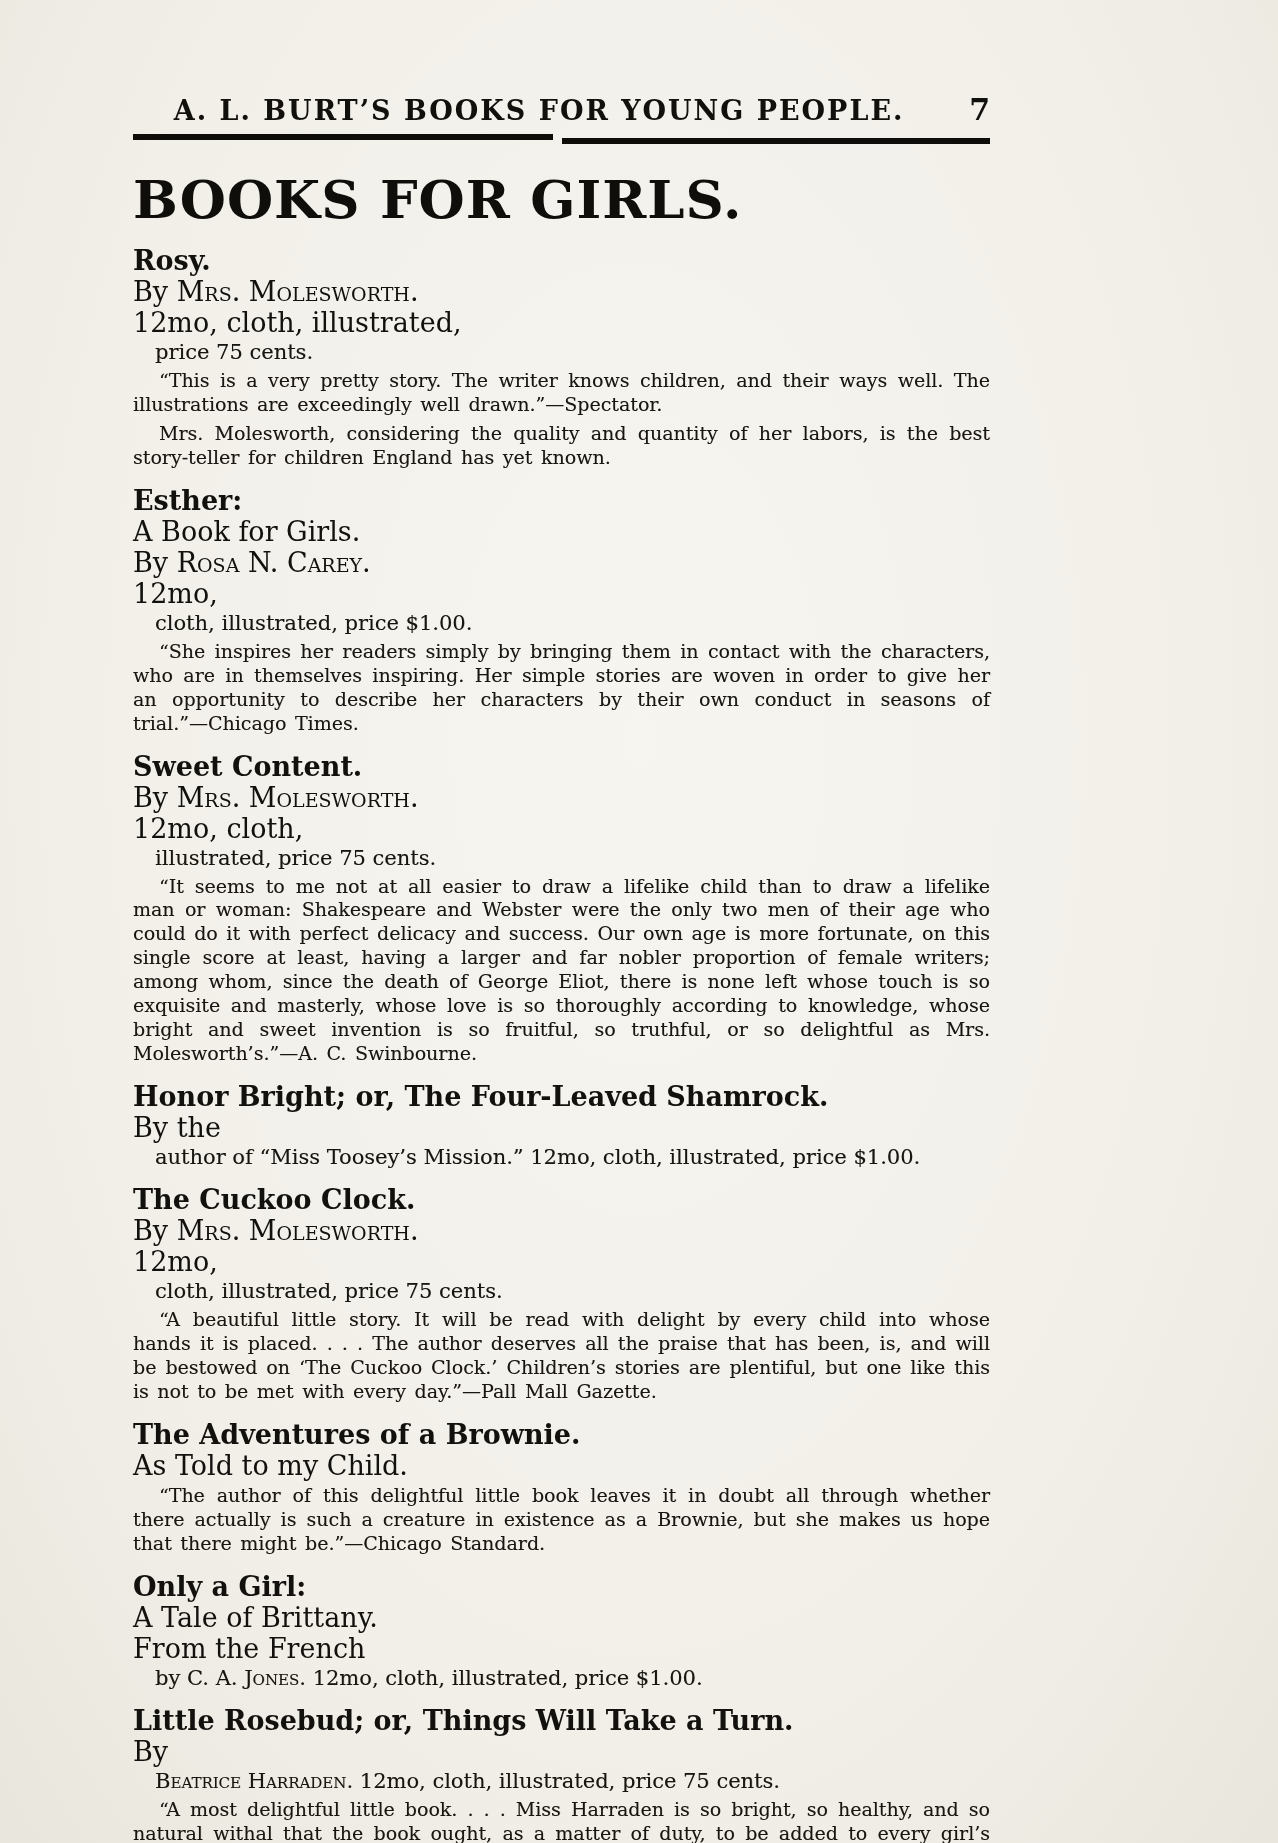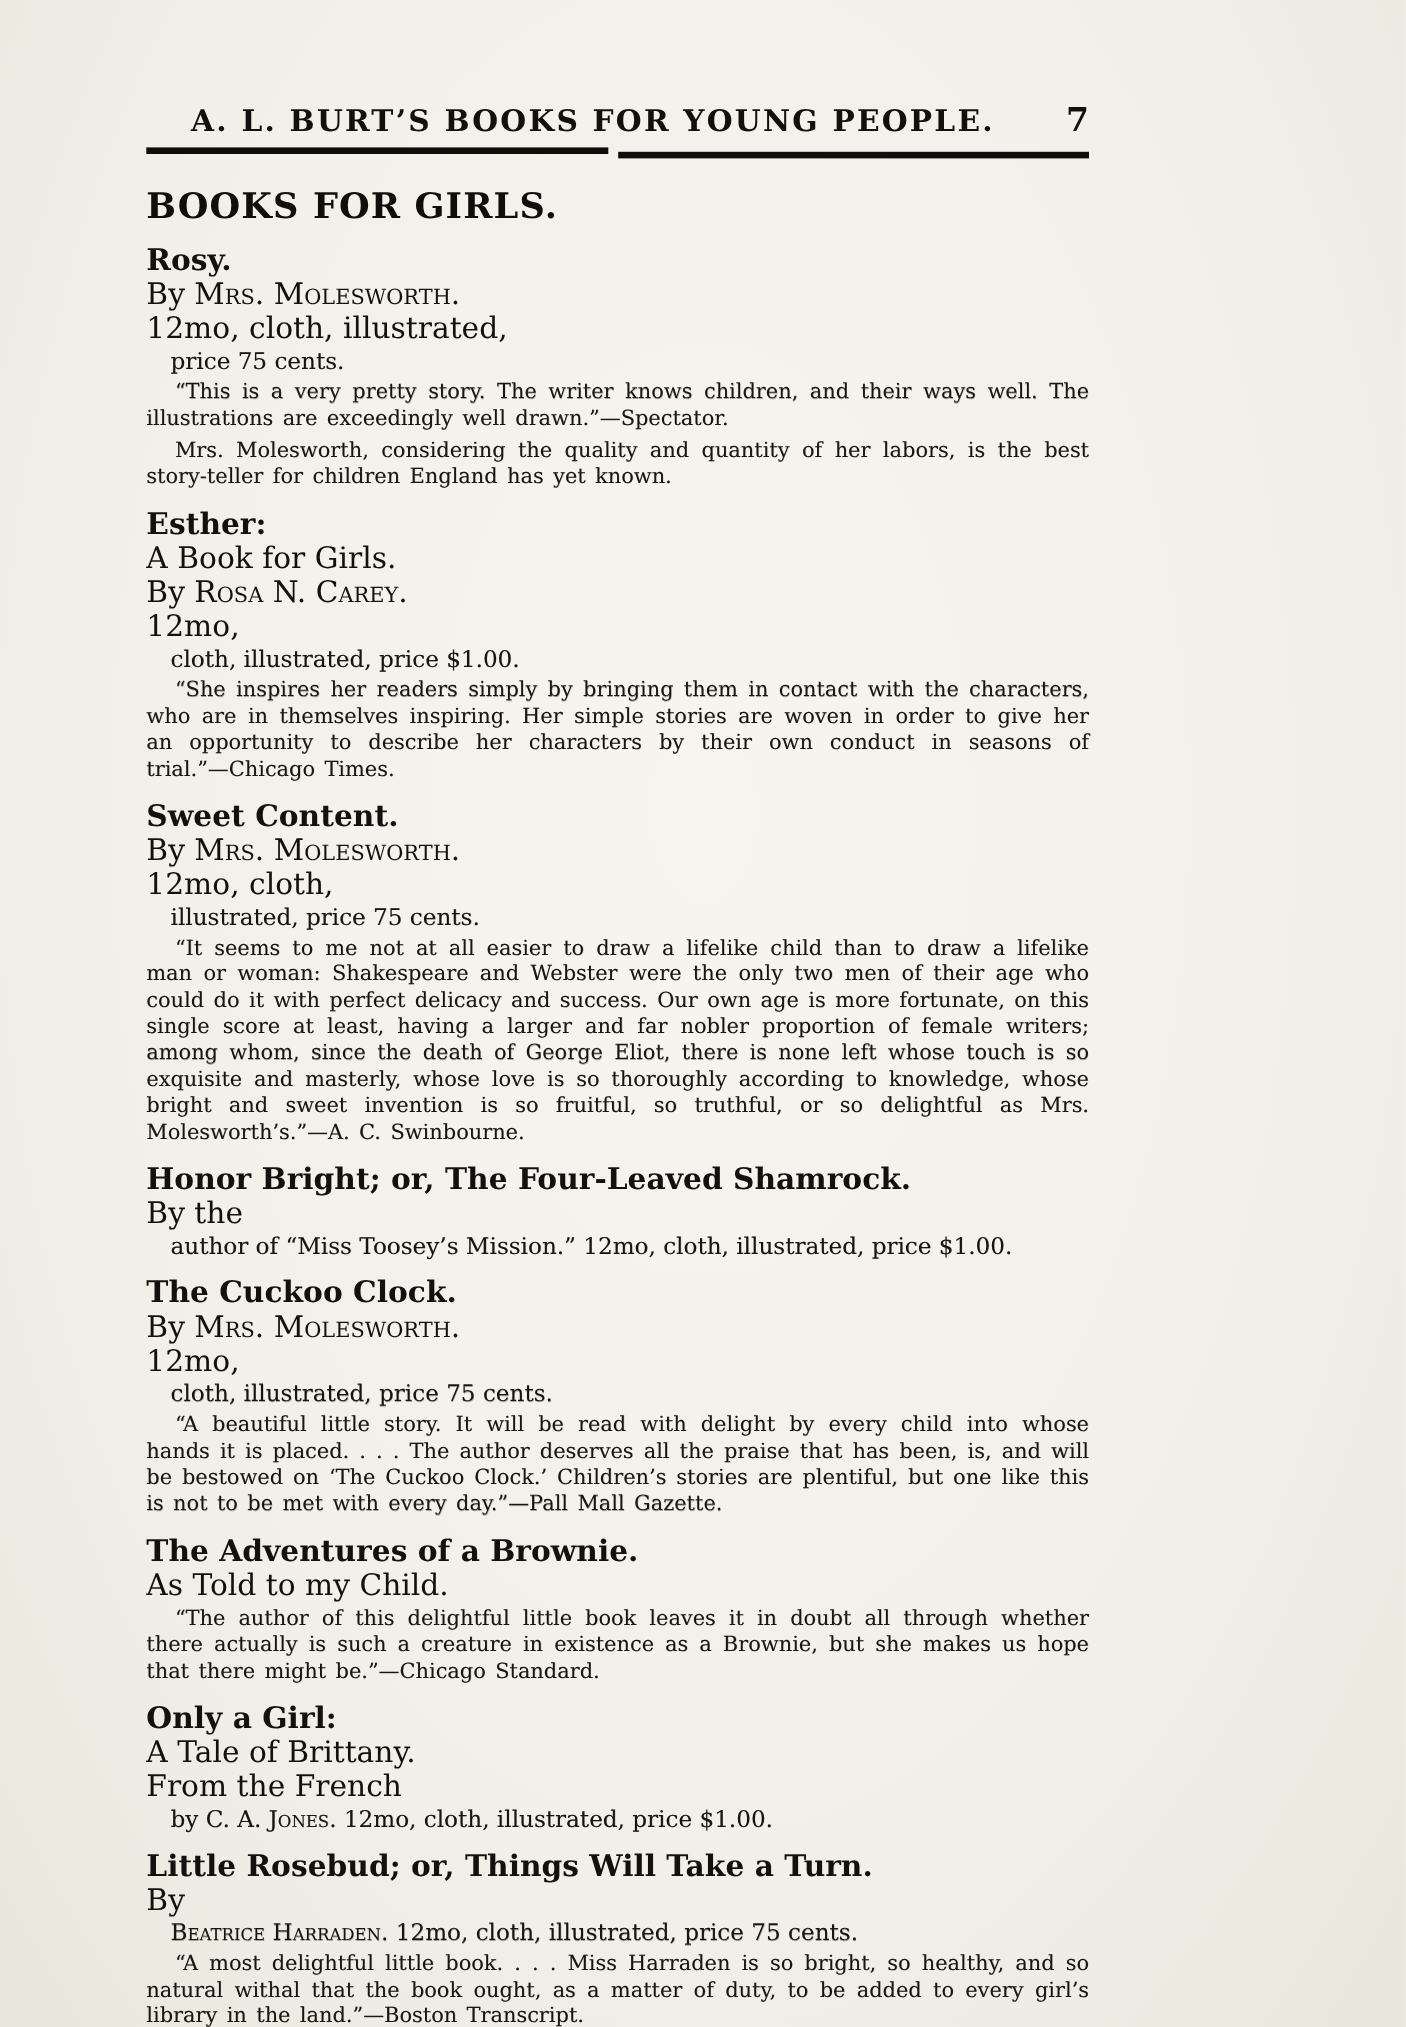--- a/index.html
+++ b/index.html
@@ -42,21 +42,21 @@
     margin-top: 7px;
     height: 14px;
     display: flex;
     justify-content: space-between;
   }
   .hdr-rule .seg1 { width: 49%; height: 6px; background: #0e0d0a; }
   .hdr-rule .seg2 { width: 50%; height: 6px; background: #0e0d0a; margin-top: 4px; }
   
   .section-title {
     margin: 20px 0 6px 0;
-    font-size: 32px;
+    font-size: 53px;
     font-weight: bold;
     letter-spacing: 1px;
     color: #0f0e0b;
   }
   
   .entry { margin: 0; }
   .eh {
     display: flex;
     justify-content: space-between;
     align-items: baseline;

